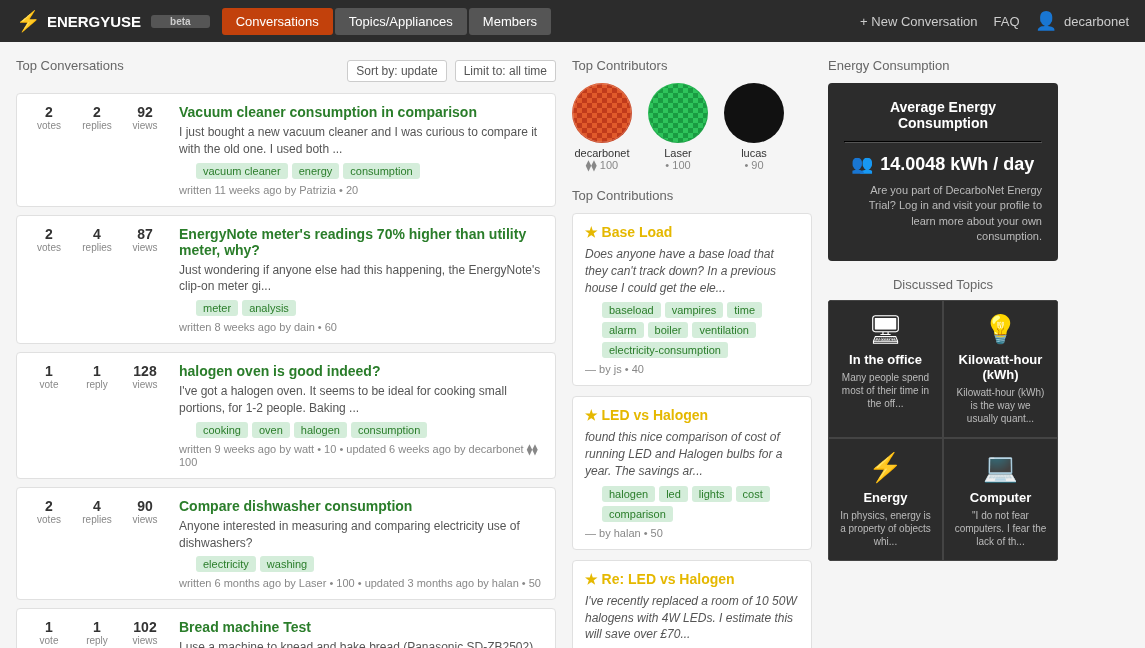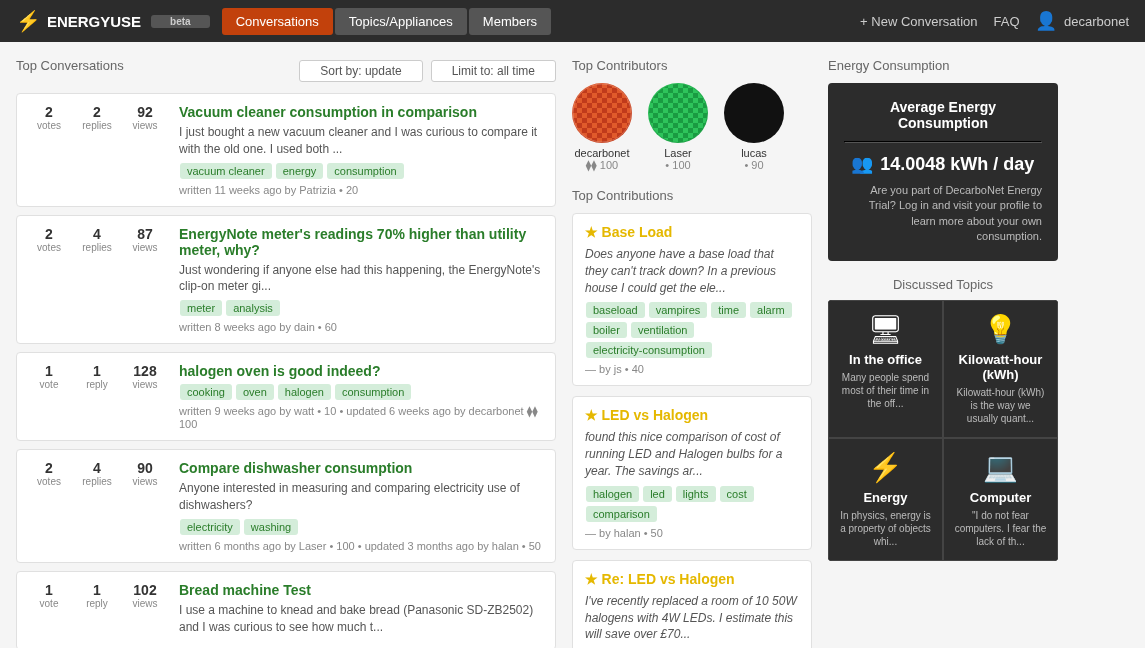--- a/index.html
+++ b/index.html
@@ -75,21 +75,21 @@
       display: flex;
       align-items: center;
       justify-content: space-between;
       margin-bottom: 10px;
     }
     .sort-controls { display: flex; gap: 8px; }
     .sort-btn {
       background: #fff;
       border: 1px solid #ccc;
       border-radius: 3px;
-      padding: 3px 20px;
+      padding: 3px 8px;
       font-size: 12px;
       cursor: pointer;
       color: #555;
     }
 
     
     .conv-item {
       background: #fff;
       border: 1px solid #e0e0e0;
       border-radius: 4px;
@@ -126,21 +126,21 @@
       font-weight: bold;
       text-decoration: none;
       cursor: pointer;
     }
     .conv-excerpt {
       font-size: 12px;
       color: #555;
       margin: 4px 0;
       line-height: 1.4;
     }
-    .tags { display: flex; flex-wrap: wrap; gap: 4px; margin: 5px 1px; }
+    .tags { display: flex; flex-wrap: wrap; gap: 4px; margin: 5px 17px; }
     .tag {
       background: #d4edda;
       color: #2a7d2a;
       border-radius: 3px;
       padding: 2px 7px;
       font-size: 11px;
     }
     .conv-footer {
       font-size: 11px;
       color: #888;
@@ -375,20 +375,21 @@
               <div class="stat-num">1</div>
               <div class="stat-label">reply</div>
             </div>
           <div class="stat-block">
               <div class="stat-num">128</div>
               <div class="stat-label">views</div>
             </div>
         </div>
         <div class="conv-content">
           <div class="conv-title">halogen oven is good indeed?</div>
+          <div class="conv-excerpt">I've got a halogen oven. It seems to be ideal for cooking small portions, for 1-2 people. Baking ...</div>
           <div class="tags">
             <span class="tag">cooking</span>
             <span class="tag">oven</span>
             <span class="tag">halogen</span>
             <span class="tag">consumption</span>
           </div>
           <div class="conv-footer">written 9 weeks ago by watt • 10 • updated 6 weeks ago by decarbonet ⧫⧫ 100</div>
         </div>
       </div>
     </div>

